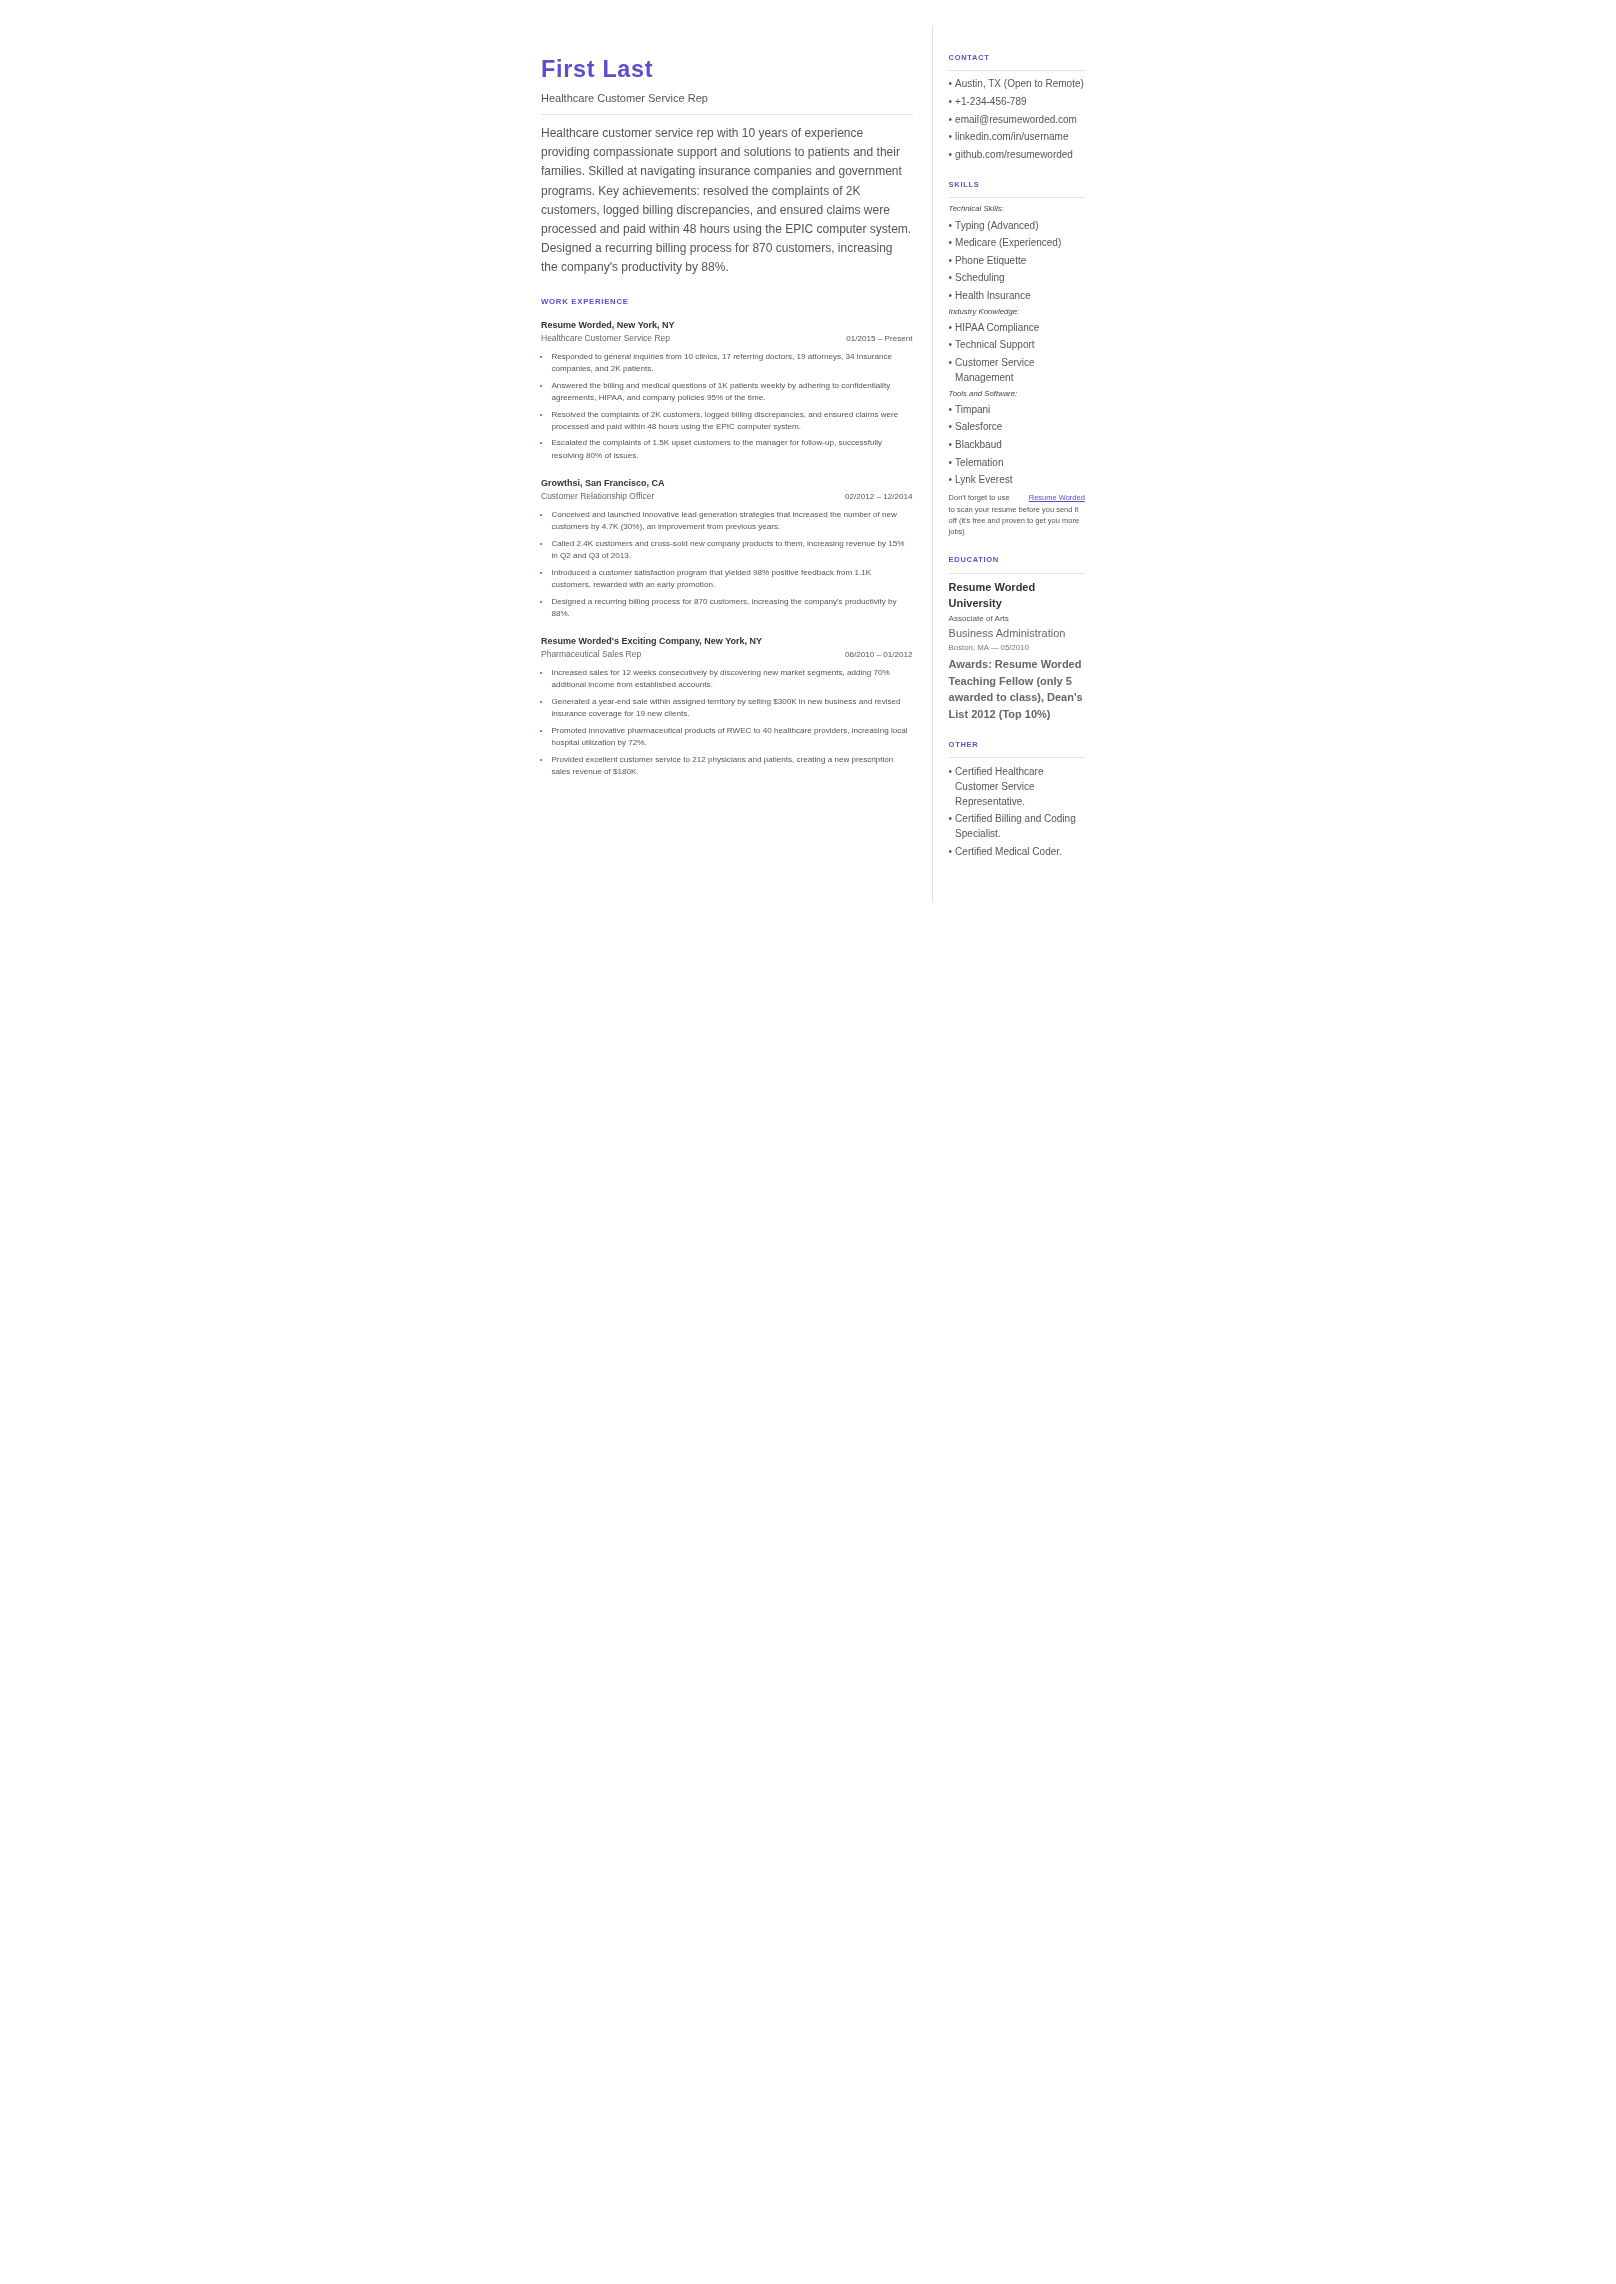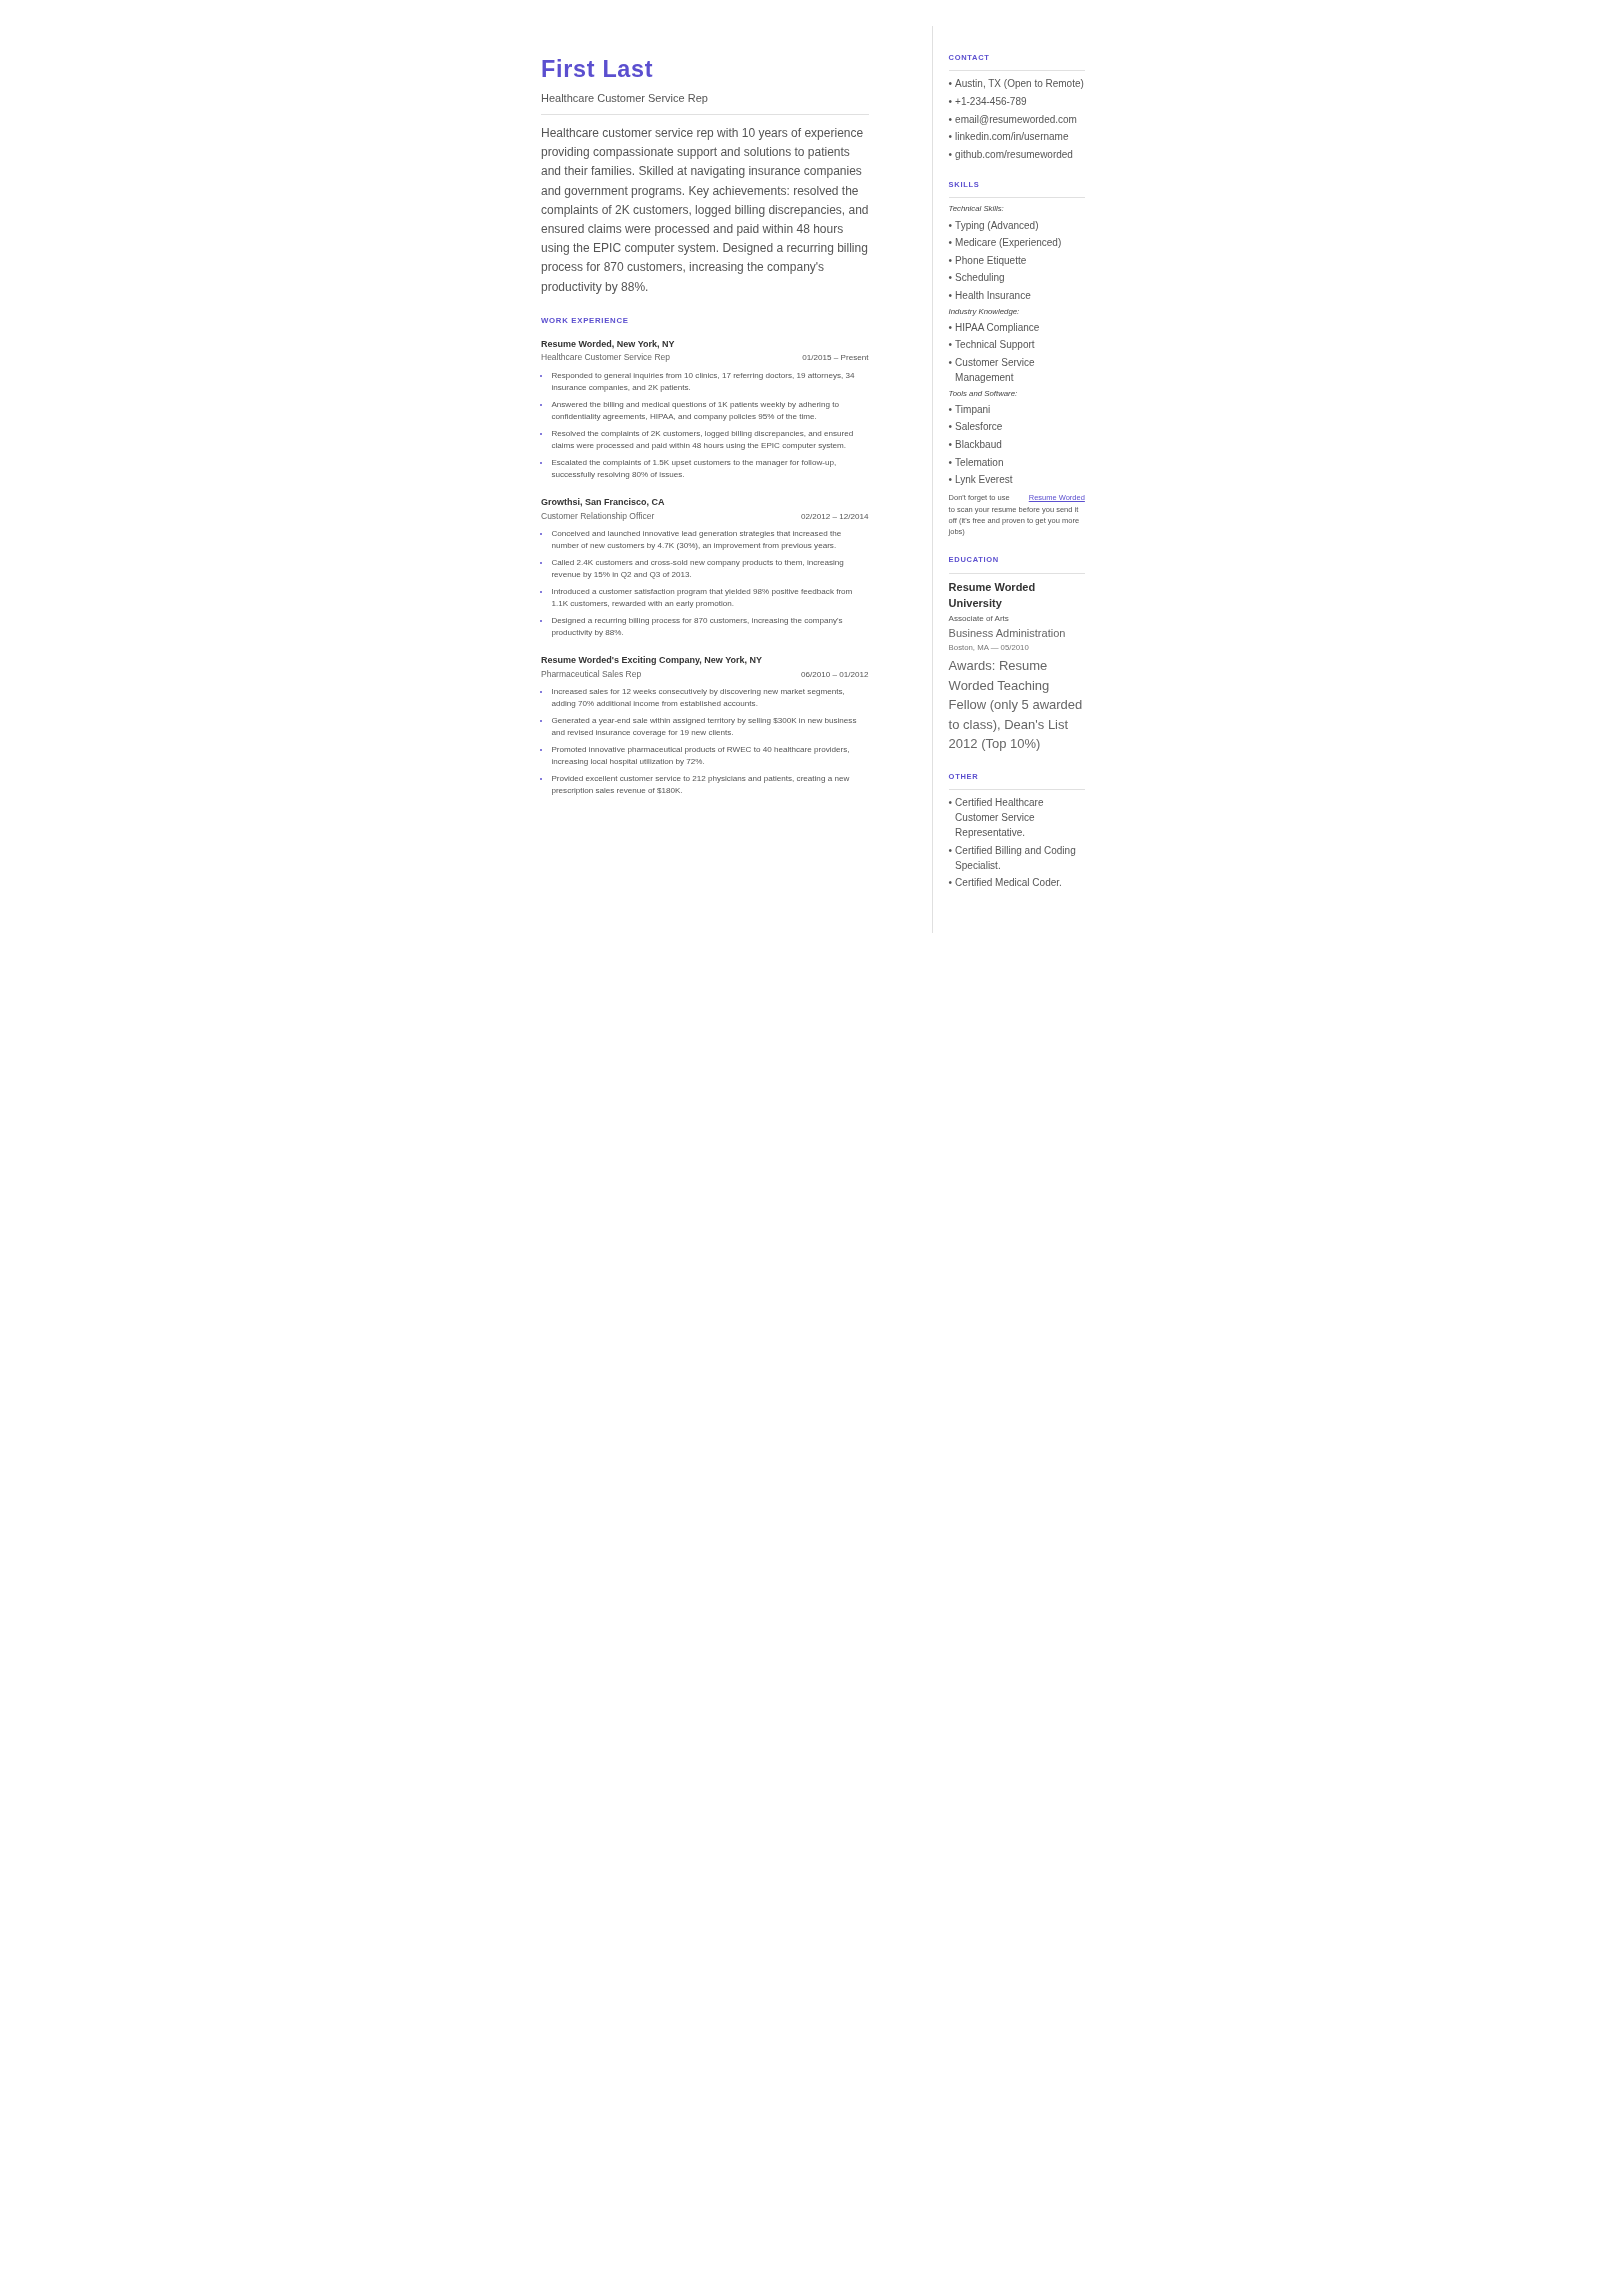--- a/index.html
+++ b/index.html
@@ -9,21 +9,20 @@
       color: #444;
       font-size: 8.5px;
       line-height: 1.5;
     }
     .page {
       display: flex;
       width: 586px;
       margin: 0 auto;
       min-height: 781px;
       padding: 26px 0;
-      gap: 44px;
     }
     .main {
       flex: 1;
       padding: 26px 19.5px 26px 26px;
     }
     .sidebar {
       width: 169px;
       padding: 26px 15.6px 26px 15.6px;
       border-left: 0.7px solid #e0e0e0;
     }
@@ -144,23 +143,24 @@
     .edu-field {
       font-size: 11px;
       color: #666;
     }
     .edu-location {
       font-size: 7.8px;
       color: #777;
       margin-bottom: 2.6px;
     }
     .edu-awards {
-      font-size: 13px;
+      font-size: 11px;
       color: #666;
       margin-top: 0;
+      font-weight: bold;
     }
     .resume-worded-link {
       color: #5b4fcf;
       text-decoration: underline;
       cursor: pointer;
       padding-left: 17px;
     }
     .promo-text {
       font-size: 7.5px;
       color: #555;

